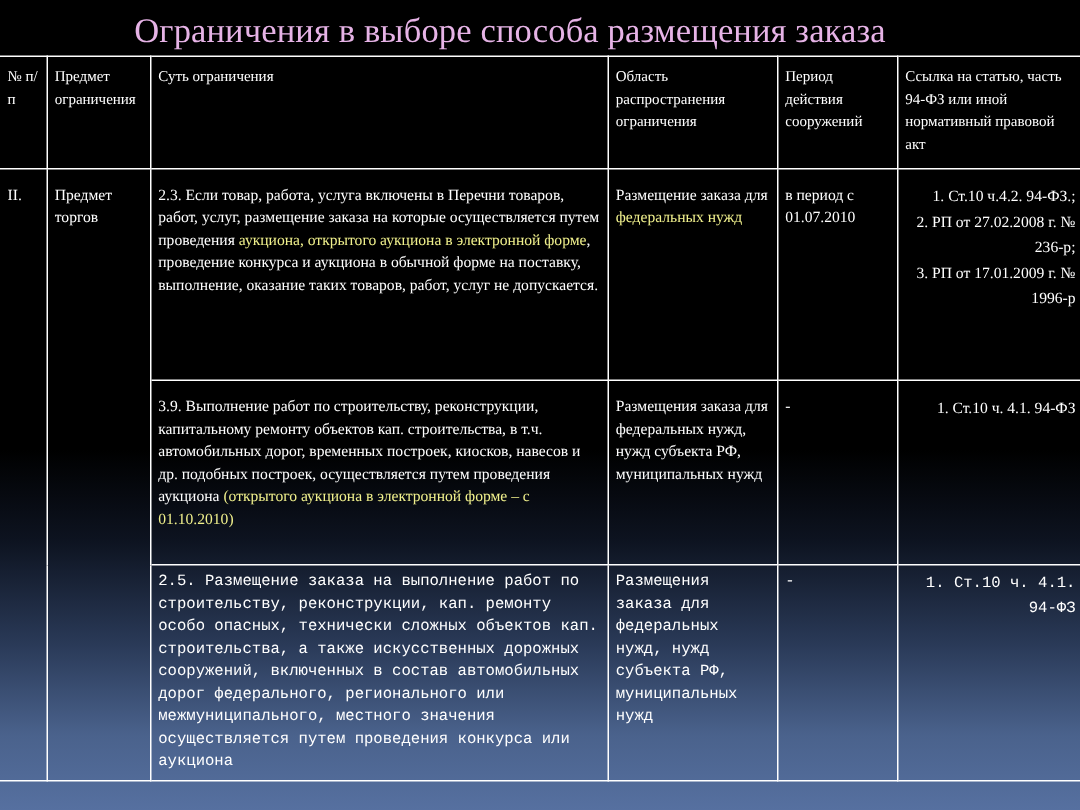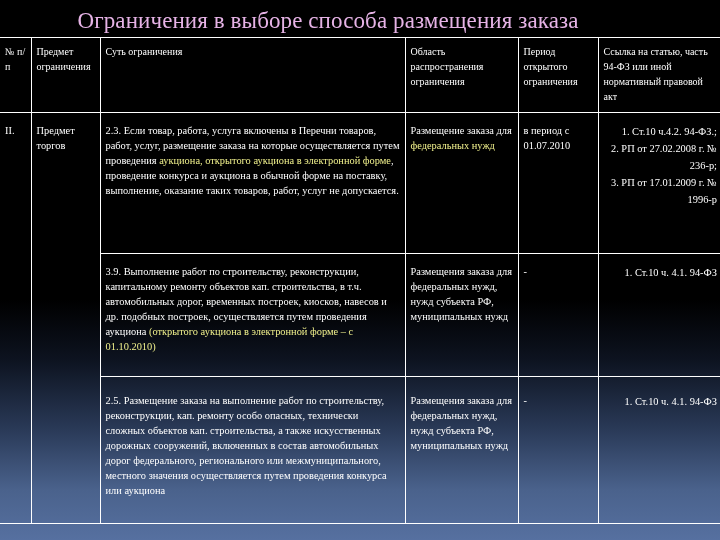--- a/index.html
+++ b/index.html
@@ -11,21 +11,21 @@
       height: 540px;
       overflow: hidden;
       position: relative;
       background: linear-gradient(to bottom, #000000 0px, #000000 300px, #0d1320 360px, #2a3a58 430px, #4a628c 490px, #5670a0 540px);
       font-family: "Liberation Serif", "DejaVu Serif", serif;
       color: #ffffff;
     }
     .slide-title {
       position: absolute;
       top: 8px;
-      left: 4px;
+      left: 16px;
       width: 648px;
       text-align: center;
       font-size: 23px;
       color: #e6b3e6;
       font-family: "Liberation Serif", serif;
       letter-spacing: 0.1px;
     }
     table.restrictions {
       position: absolute;
       top: 37px;
@@ -44,21 +44,21 @@
       font-family: "Liberation Serif", serif;
     }
     table.restrictions tr.header-row td {
       height: 64px;
       font-size: 10px;
       line-height: 15px;
       padding-top: 6px;
     }
     table.restrictions tr.row-23 td { height: 126px; padding-top: 10px; }
     table.restrictions tr.row-24 td { height: 108px; padding-top: 10px; }
-    table.restrictions tr.row-25 td { height: 126px; padding-top: 16px; }
+    table.restrictions tr.row-25 td { height: 126px; padding-top: 4px; font-family: Liberation Mono, monospace; }
     table.restrictions tr td:first-child { border-left: none; }
     table.restrictions tr td:last-child { border-right: none; }
     .hl { color: #f0f08c; }
     .ref-line { display: block; line-height: 17px; text-align: right; }
     .c1 { width: 31px; }
     .c2 { width: 69px; }
     .c3 { width: 305px; }
     .c4 { width: 113px; }
     .c5 { width: 80px; }
     .c6 { width: 124px; }
@@ -79,21 +79,21 @@
       <col class="c4">
       <col class="c5">
       <col class="c6">
   </colgroup>
   <tbody>
       <tr class="header-row">
     <td>№ п/п</td>
     <td>Предмет ограничения</td>
     <td>Суть ограничения</td>
     <td>Область распространения ограничения</td>
-    <td>Период открытого ограничения</td>
+    <td>Период действия сооружений</td>
     <td>Ссылка на статью, часть 94-ФЗ или иной нормативный правовой акт</td>
   </tr>
 
   <tr class="row-23">
     <td class="merged-top">II.</td>
     <td class="merged-top">Предмет торгов</td>
     <td><span>2.3. Если товар, работа, услуга включены в Перечни товаров, работ, услуг, размещение заказа на которые осуществляется путем проведения </span><span class="hl">аукциона, открытого аукциона в электронной форме</span><span>, проведение конкурса и аукциона в обычной форме на поставку, выполнение, оказание таких товаров, работ, услуг не допускается.</span></td>
     <td><span>Размещение заказа для </span><span class="hl">федеральных нужд</span></td>
     <td>в период с 01.07.2010</td>
     <td>

